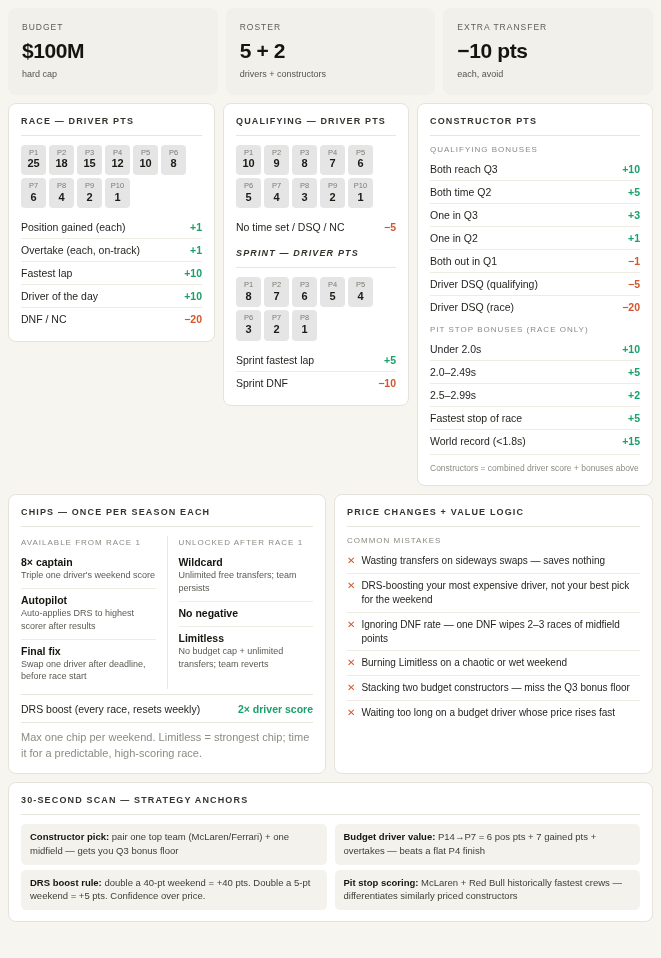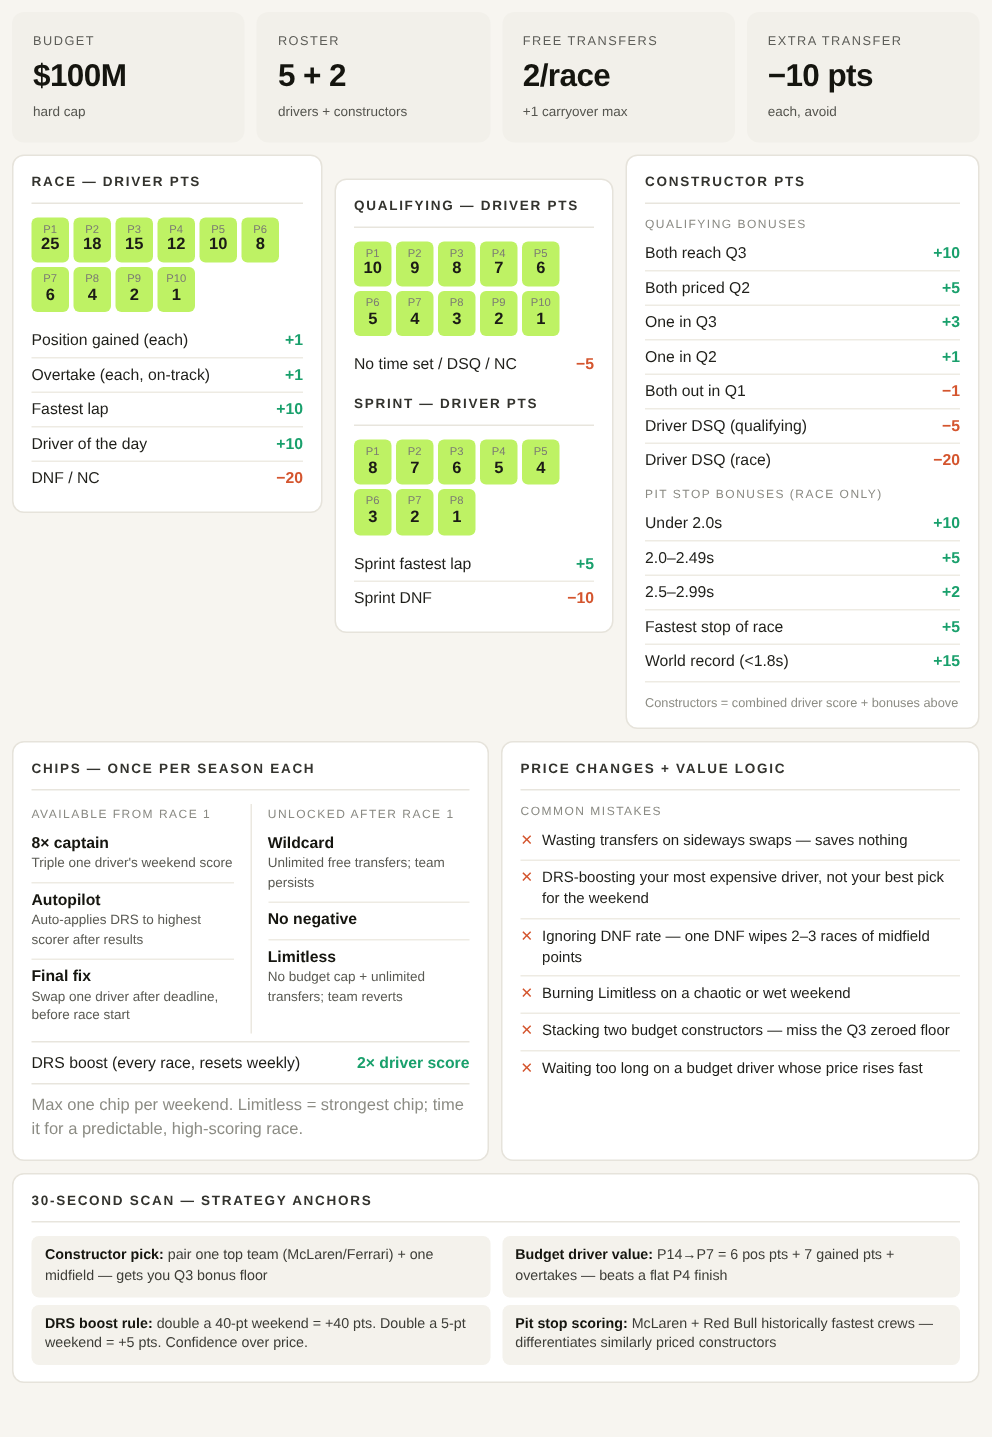--- a/index.html
+++ b/index.html
@@ -68,28 +68,28 @@
     letter-spacing: 1.0px;
     text-transform: uppercase;
     color: #8a8a83;
     margin-bottom: 4px;
     margin-top: 2px;
   }
 
   
   .row-1 { display: flex; gap: 8px; align-items: flex-start; margin-bottom: 8px; }
   .col-race { width: 207px; }
-  .col-qual { width: 186px; margin-top: 16px; }
+  .col-qual { width: 186px; }
   .col-cons { flex: 1; }
 
   
   .pills { display: flex; flex-wrap: wrap; gap: 3px; margin-bottom: 8px; }
   .pill {
     width: 25px;
-    background: #bef264;
+    background: #e5e5e5;
     border-radius: 4px;
     padding: 3px 0 4px 0;
     text-align: center;
   }
   .pill-pos { font-size: 7.5px; color: #7b7b73; line-height: 1.25; }
   .pill-val { font-size: 11px; font-weight: bold; color: #1b1b16; line-height: 1.25; }
 
   
   .srow {
     display: flex;
@@ -181,25 +181,20 @@
         <div class="summary-label">BUDGET</div>
         <div class="summary-value">$100M</div>
         <div class="summary-sub">hard cap</div>
       </div>
       <div class="summary-card">
         <div class="summary-label">ROSTER</div>
         <div class="summary-value">5 + 2</div>
         <div class="summary-sub">drivers + constructors</div>
       </div>
       <div class="summary-card">
-        <div class="summary-label">FREE TRANSFERS</div>
-        <div class="summary-value">2/race</div>
-        <div class="summary-sub">+1 carryover max</div>
-      </div>
-      <div class="summary-card">
         <div class="summary-label">EXTRA TRANSFER</div>
         <div class="summary-value">−10 pts</div>
         <div class="summary-sub">each, avoid</div>
       </div>
     </div>
 
   <div class="row-1">
 
     <div class="card col-race">
       <div class="card-title">RACE — DRIVER PTS</div>
@@ -312,21 +307,21 @@
             <div class="pill-pos">P10</div>
             <div class="pill-val">1</div>
           </div>
         </div>
       <div id="qual-rows">
           <div class="srow">
             <div class="label">No time set / DSQ / NC</div>
             <div class="val neg">−5</div>
           </div>
         </div>
-      <div class="card-title" style="margin-top:10px;">SPRINT — DRIVER PTS</div>
+      <div class="card-title" style="margin-top:10px;font-style:italic;">SPRINT — DRIVER PTS</div>
       <div class="pills" id="sprint-pills">
           <div class="pill">
             <div class="pill-pos">P1</div>
             <div class="pill-val">8</div>
           </div>
           <div class="pill">
             <div class="pill-pos">P2</div>
             <div class="pill-val">7</div>
           </div>
           <div class="pill">
@@ -368,21 +363,21 @@
 
     <div class="card col-cons">
       <div class="card-title">CONSTRUCTOR PTS</div>
       <div class="subhead">QUALIFYING BONUSES</div>
       <div id="cons-qual-rows">
           <div class="srow">
             <div class="label">Both reach Q3</div>
             <div class="val pos">+10</div>
           </div>
           <div class="srow">
-            <div class="label">Both priced Q2</div>
+            <div class="label">Both time Q2</div>
             <div class="val pos">+5</div>
           </div>
           <div class="srow">
             <div class="label">One in Q3</div>
             <div class="val pos">+3</div>
           </div>
           <div class="srow">
             <div class="label">One in Q2</div>
             <div class="val pos">+1</div>
           </div>
@@ -487,21 +482,21 @@
           <div class="mistake-row">
             <span class="x-icon">✕</span>
             <span>Ignoring DNF rate — one DNF wipes 2–3 races of midfield points</span>
           </div>
           <div class="mistake-row">
             <span class="x-icon">✕</span>
             <span>Burning Limitless on a chaotic or wet weekend</span>
           </div>
           <div class="mistake-row">
             <span class="x-icon">✕</span>
-            <span>Stacking two budget constructors — miss the Q3 zeroed floor</span>
+            <span>Stacking two budget constructors — miss the Q3 bonus floor</span>
           </div>
           <div class="mistake-row">
             <span class="x-icon">✕</span>
             <span>Waiting too long on a budget driver whose price rises fast</span>
           </div>
         </div>
     </div>
   </div>
 
   <div class="card">

